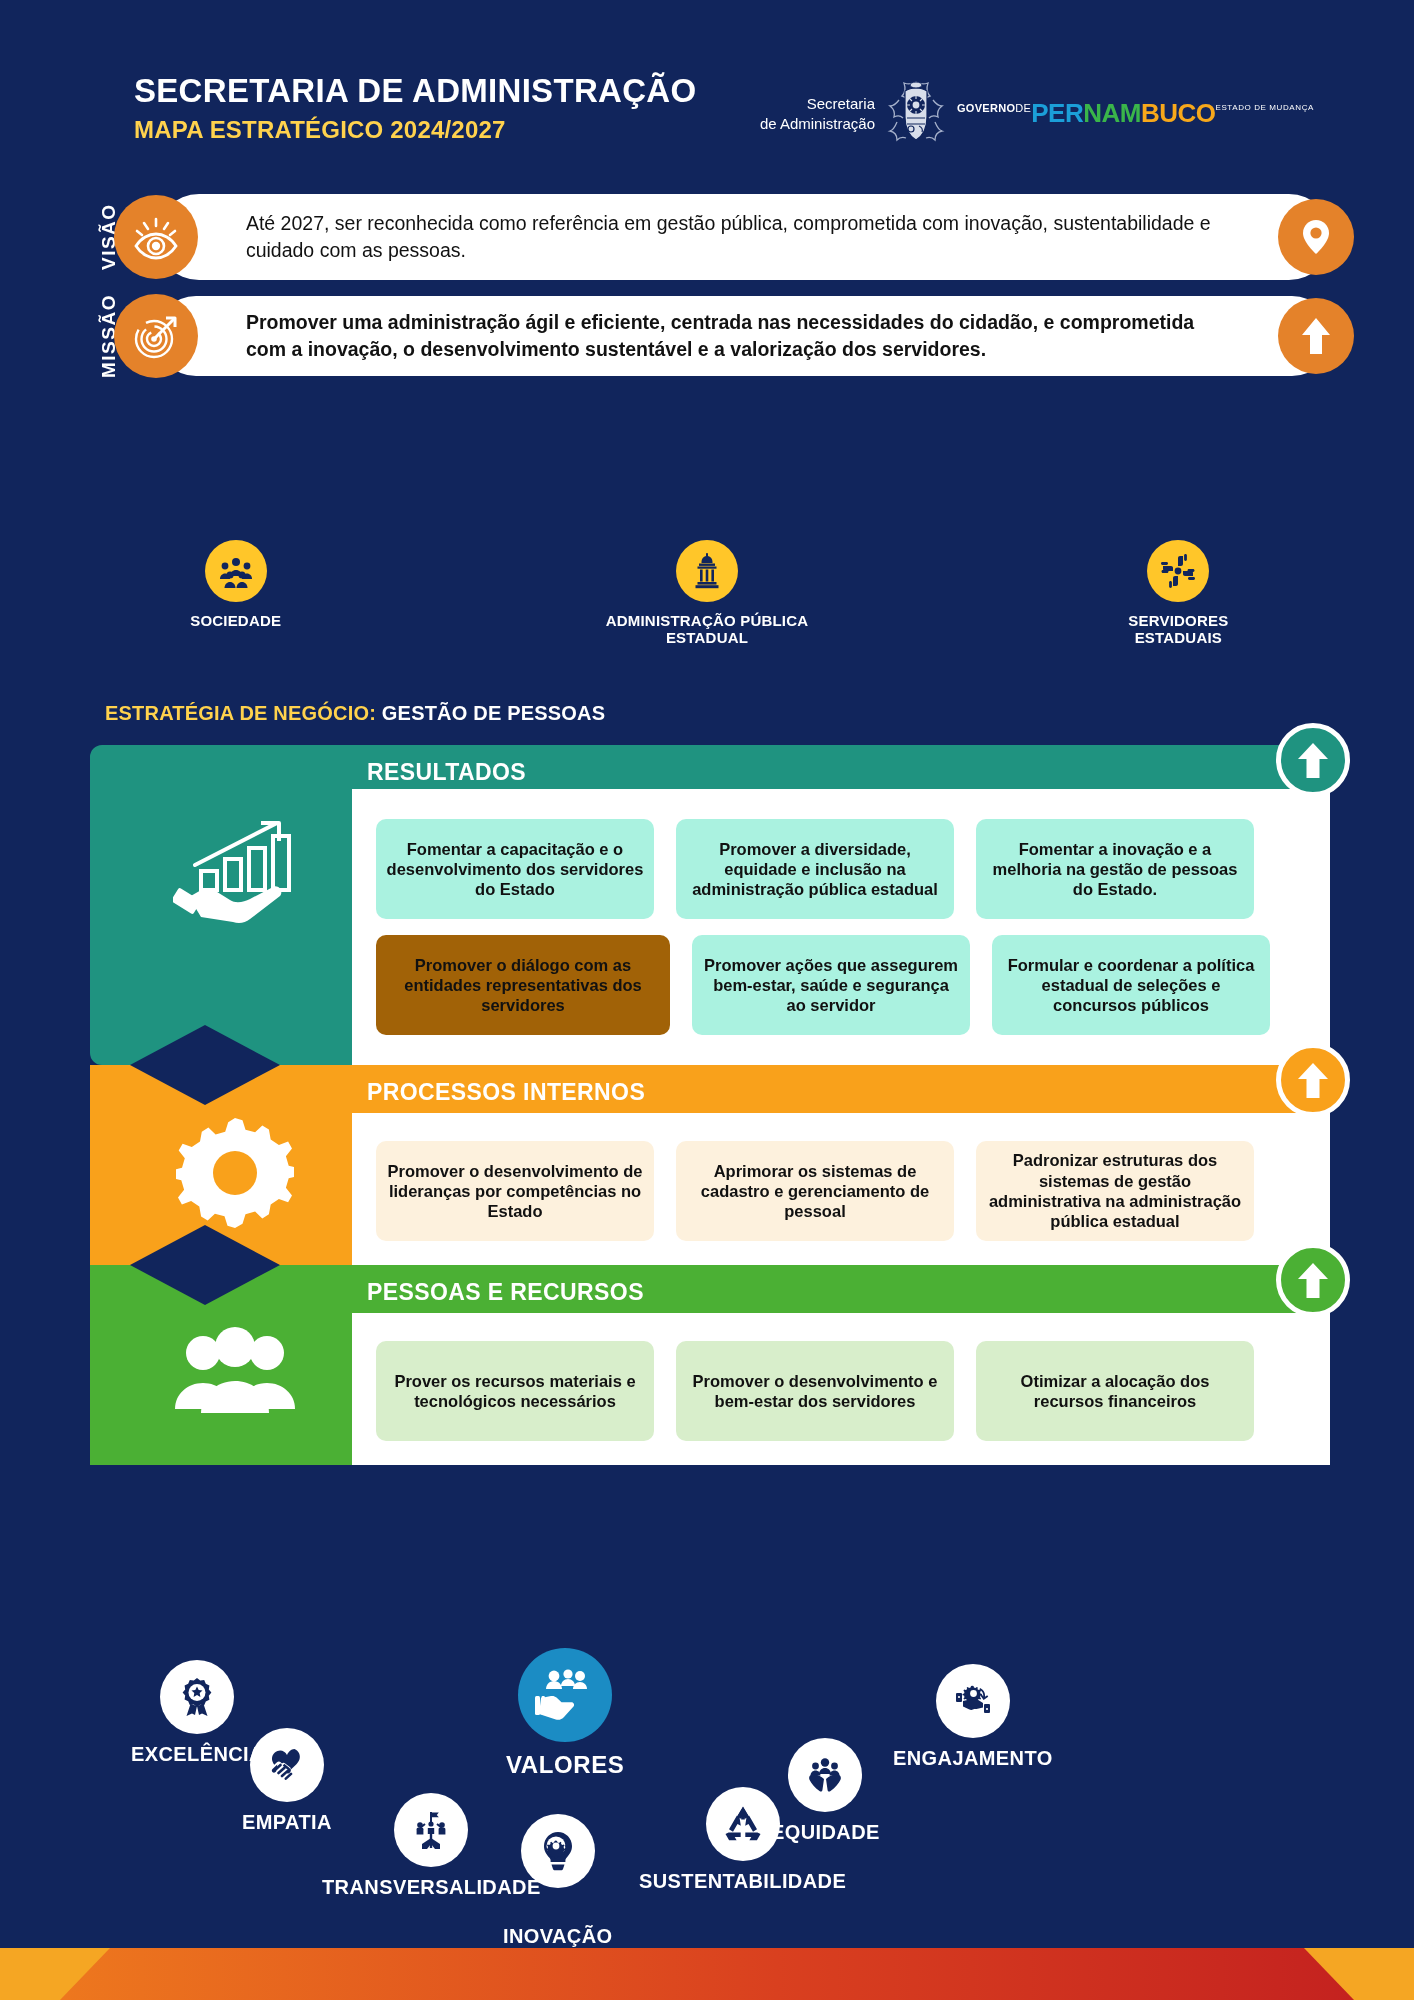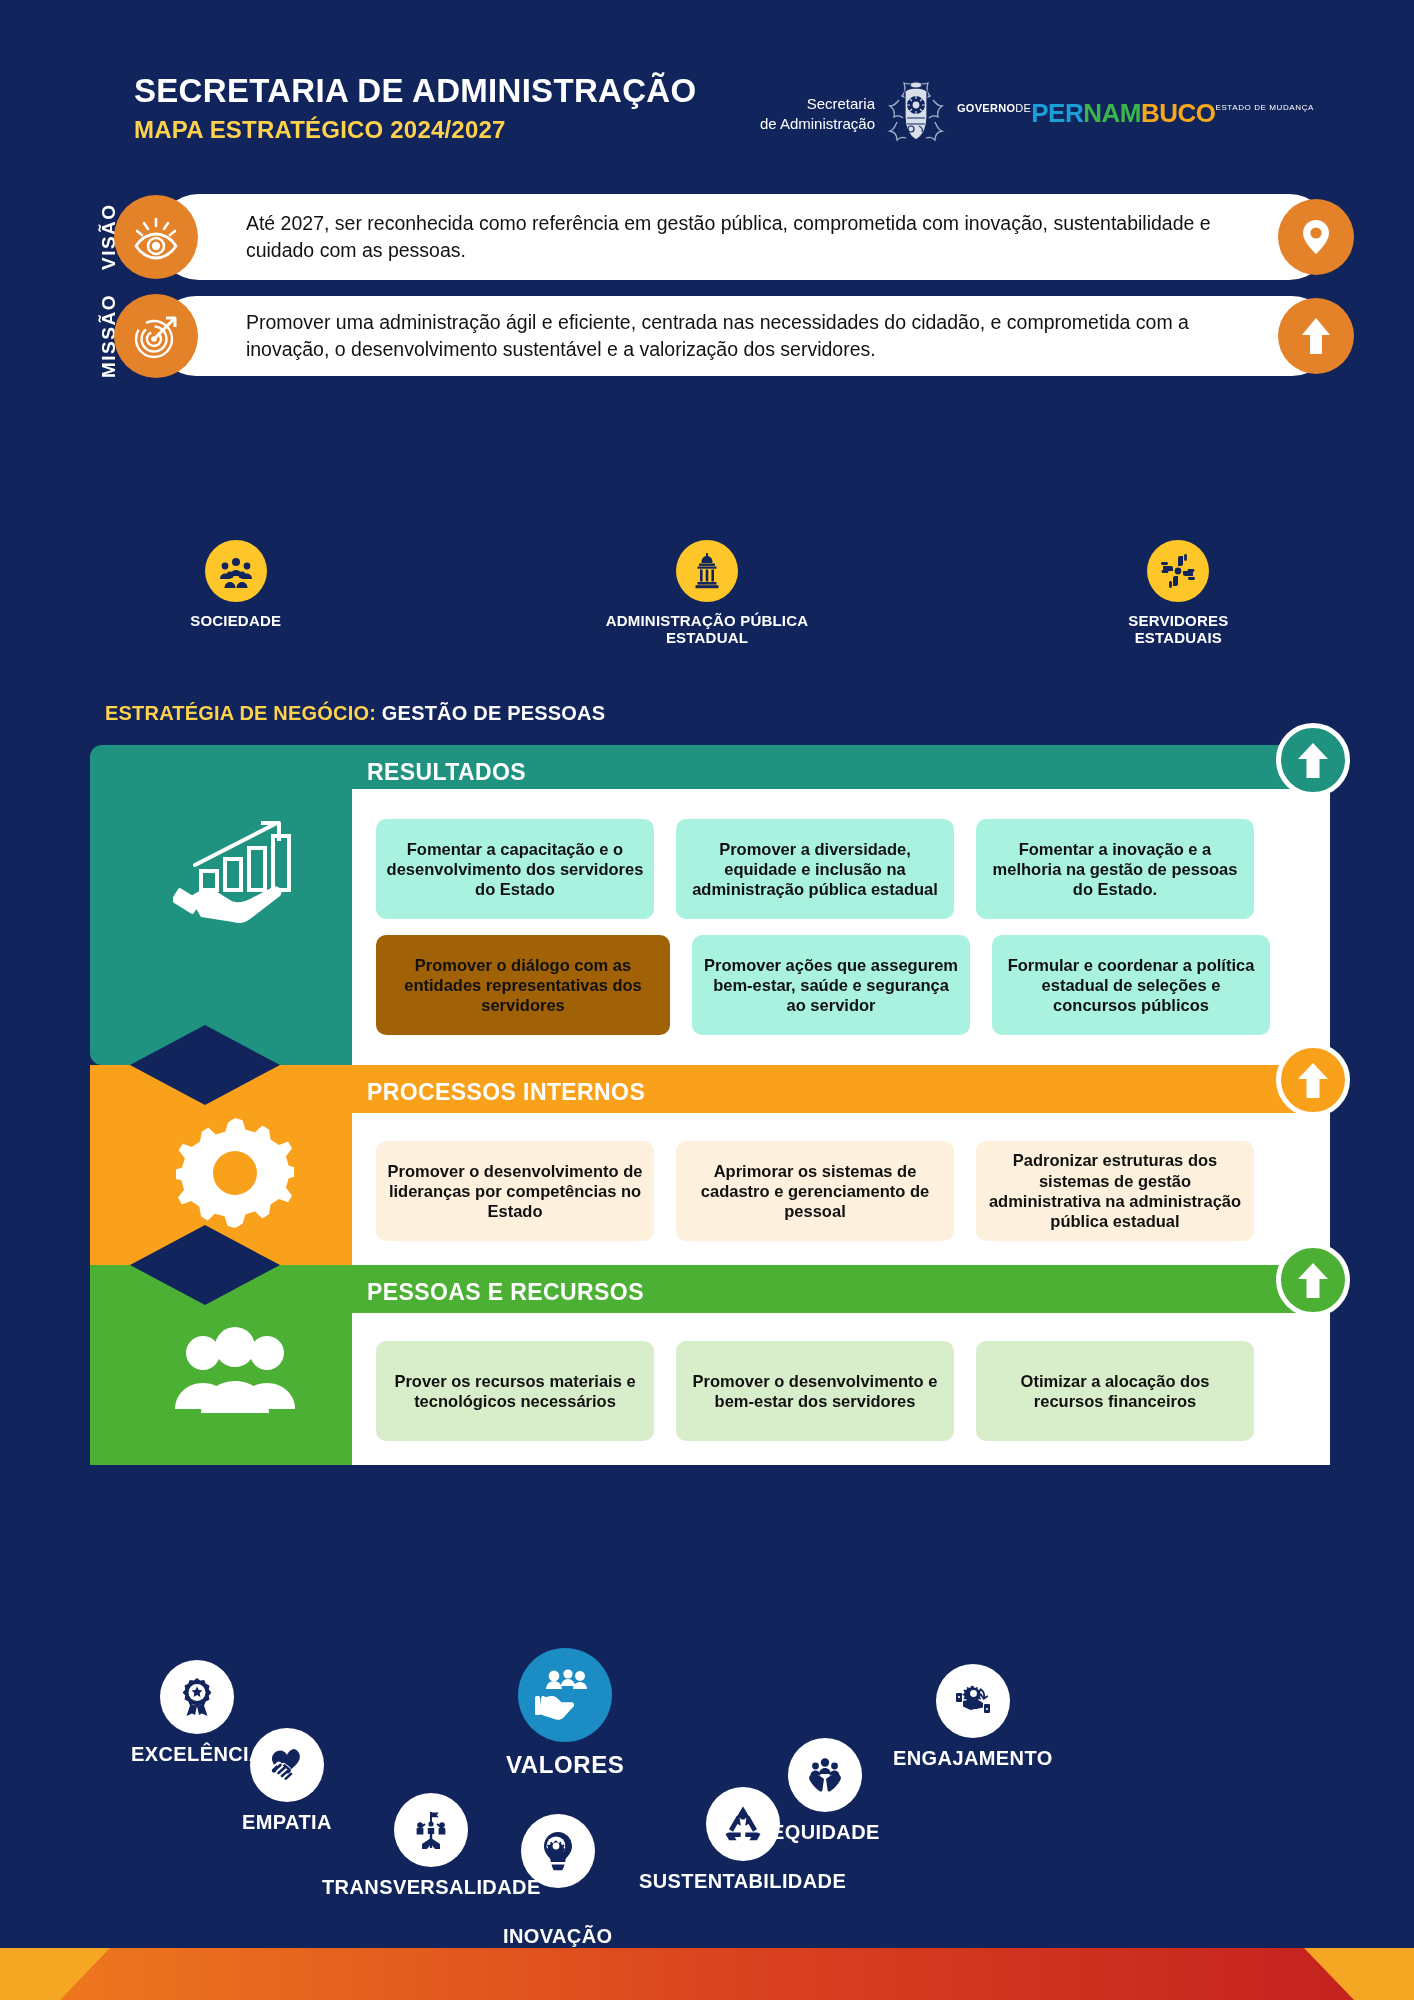--- a/index.html
+++ b/index.html
@@ -191,21 +191,21 @@
         <svg width="46" height="46" viewBox="0 0 46 46">
           <path d="M23 6c-7.2 0-13 5.8-13 13 0 9.5 13 21 13 21s13-11.5 13-21c0-7.2-5.8-13-13-13z" fill="#fff"></path>
           <circle cx="23" cy="19" r="5.6" fill="#e4822a"></circle>
         </svg>
       </div>
     </div>
   </div>
 
   <div class="vm-row" style="left:98px; top:286px; width:1234px; height:100px;">
     <div class="vm-label" style="height:96px; width:30px;">MISSÃO</div>
-    <div class="vm-pill" style="margin-left:28px; width:1180px; height:80px;">
+    <div class="vm-pill" style="margin-left:28px; width:1180px; height:80px;font-weight:bold;">
       <div class="vm-icon">
         <svg width="56" height="56" viewBox="0 0 56 56">
           <g fill="none" stroke="#fff" stroke-width="2.4">
             <circle cx="26" cy="31" r="18" stroke-dasharray="66 10"></circle>
             <circle cx="26" cy="31" r="12.5" stroke-dasharray="50 9"></circle>
             <circle cx="26" cy="31" r="7" stroke-dasharray="30 7"></circle>
           </g>
           <circle cx="26" cy="31" r="2.8" fill="#fff"></circle>
           <path d="M26 31L45 12" stroke="#fff" stroke-width="3" stroke-linecap="round"></path>
           <path d="M38 10h9v9" fill="none" stroke="#fff" stroke-width="3" stroke-linejoin="round"></path>

